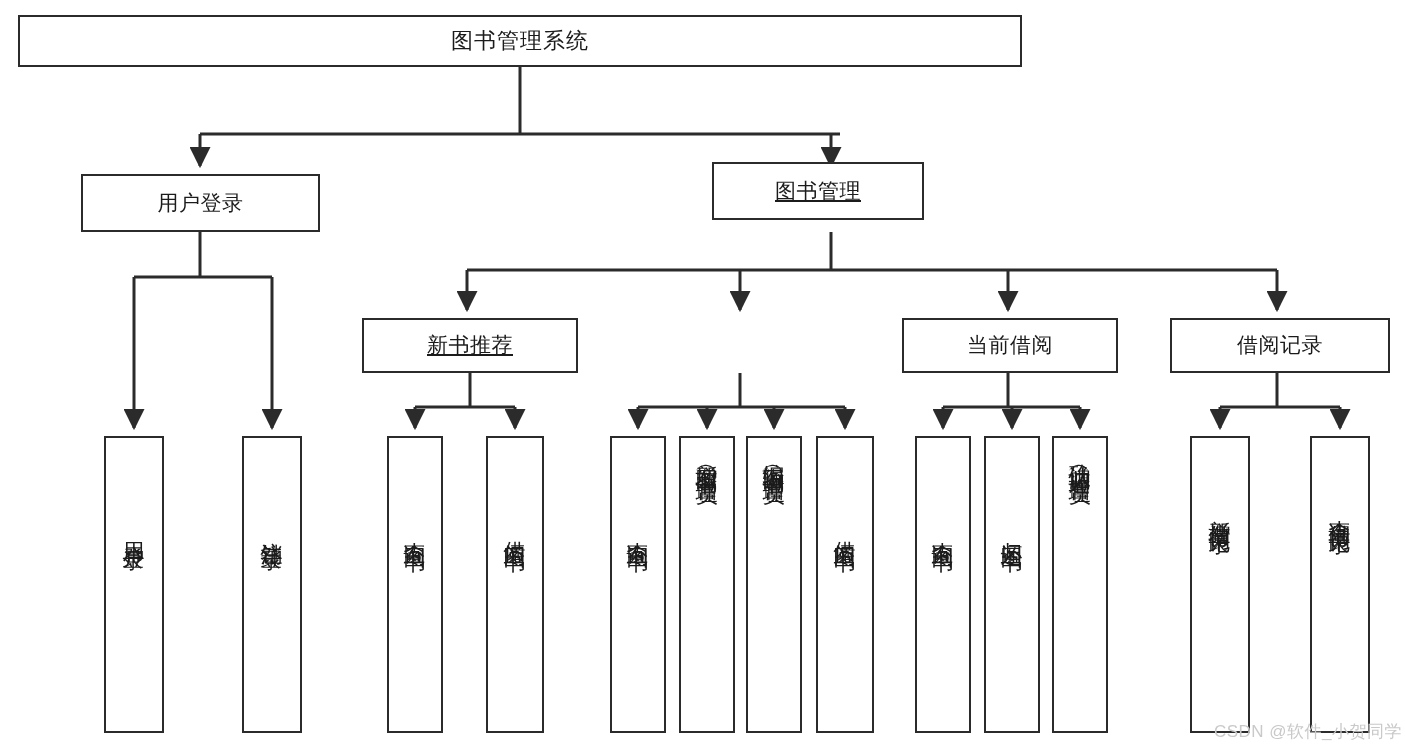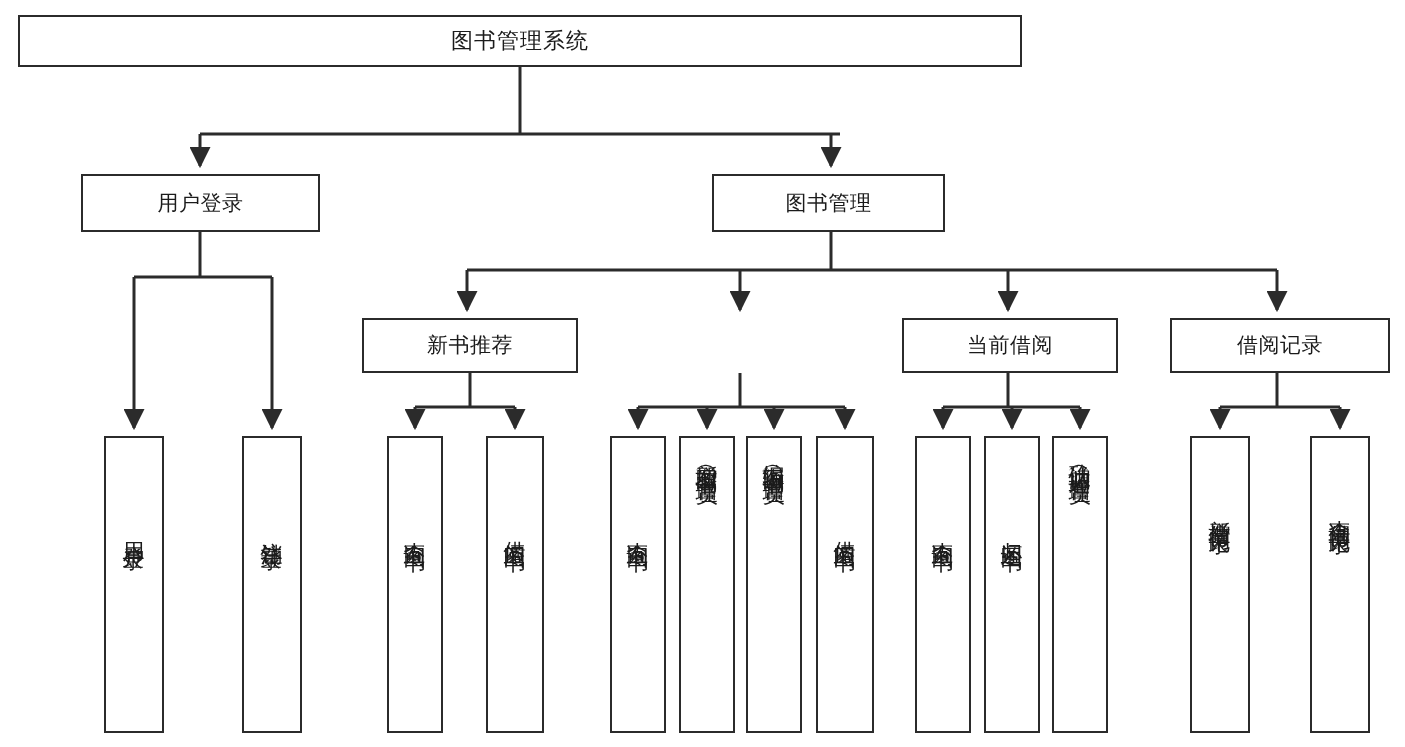--- a/index.html
+++ b/index.html
@@ -137,25 +137,25 @@
     </g>
   </svg>
 
   <div class="node horiz root" style="left: 18px; top: 15px; width: 1004px; height: 52px;">
     <span class="node-label">图书管理系统</span>
   </div>
 
   <div class="node horiz" style="left: 81px; top: 174px; width: 239px; height: 58px;">
     <span class="node-label">用户登录</span>
   </div>
-  <div class="node horiz" style="left: 712px; top: 174px; width: 233px; height: 58px;">
+  <div class="node horiz" style="left: 712px; top: 162px; width: 212px; height: 58px; text-decoration: underline;">
     <span class="node-label">图书管理</span>
   </div>
 
-  <div class="node horiz" style="left: 362px; top: 318px; width: 216px; height: 55px;">
+  <div class="node horiz" style="left: 362px; top: 318px; width: 216px; height: 55px; text-decoration: underline;">
     <span class="node-label">新书推荐</span>
   </div>
   <div class="node horiz" style="left: 1170px; top: 318px; width: 220px; height: 55px;">
     <span class="node-label">借阅记录</span>
   </div>
   <div class="node horiz" style="left: 902px; top: 318px; width: 216px; height: 55px;">
     <span class="node-label">当前借阅</span>
   </div>
 
   <div class="node vert short" style="left: 104px; top: 436px; width: 60px; height: 297px;">
@@ -191,14 +191,15 @@
   <div class="node vert tall" style="left: 1052px; top: 436px; width: 56px; height: 297px;">
     <span class="node-label">确认归还（管理员）</span>
   </div>
   <div class="node vert mid" style="left: 1190px; top: 436px; width: 60px; height: 297px;">
     <span class="node-label">新增借阅记录</span>
   </div>
   <div class="node vert mid" style="left: 1310px; top: 436px; width: 60px; height: 297px;">
     <span class="node-label">查询借阅记录</span>
   </div>
 
+  <div id="watermark">CSDN @软件_小贺同学</div>
 
 </div>
 
 </body></html>

